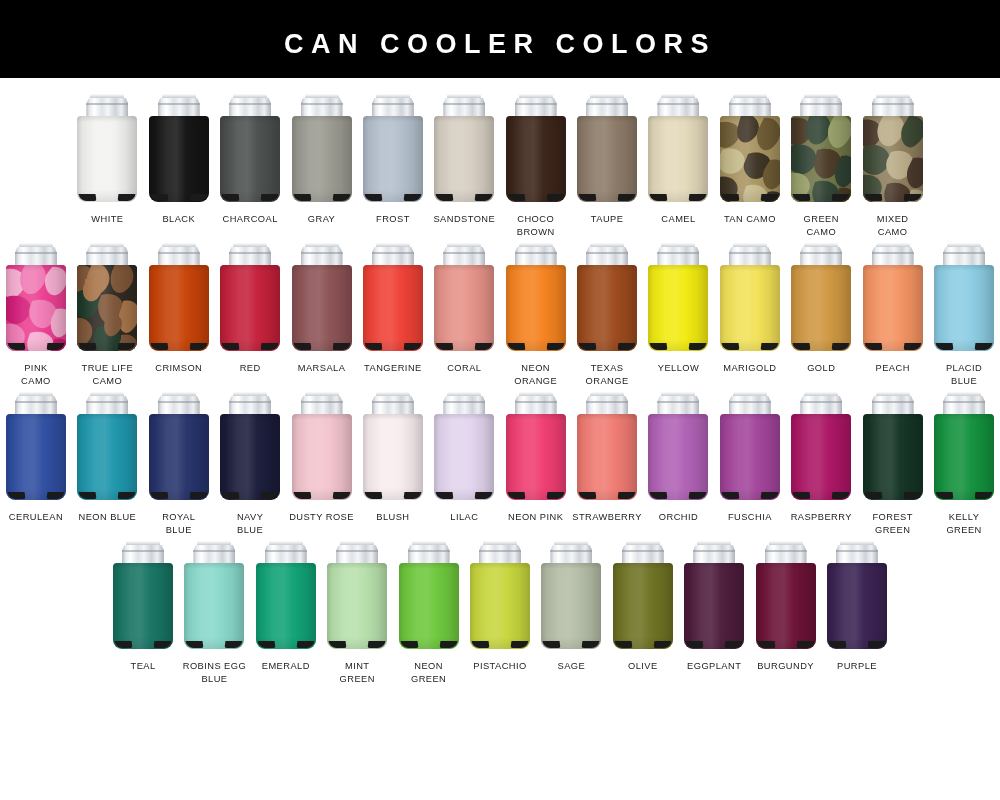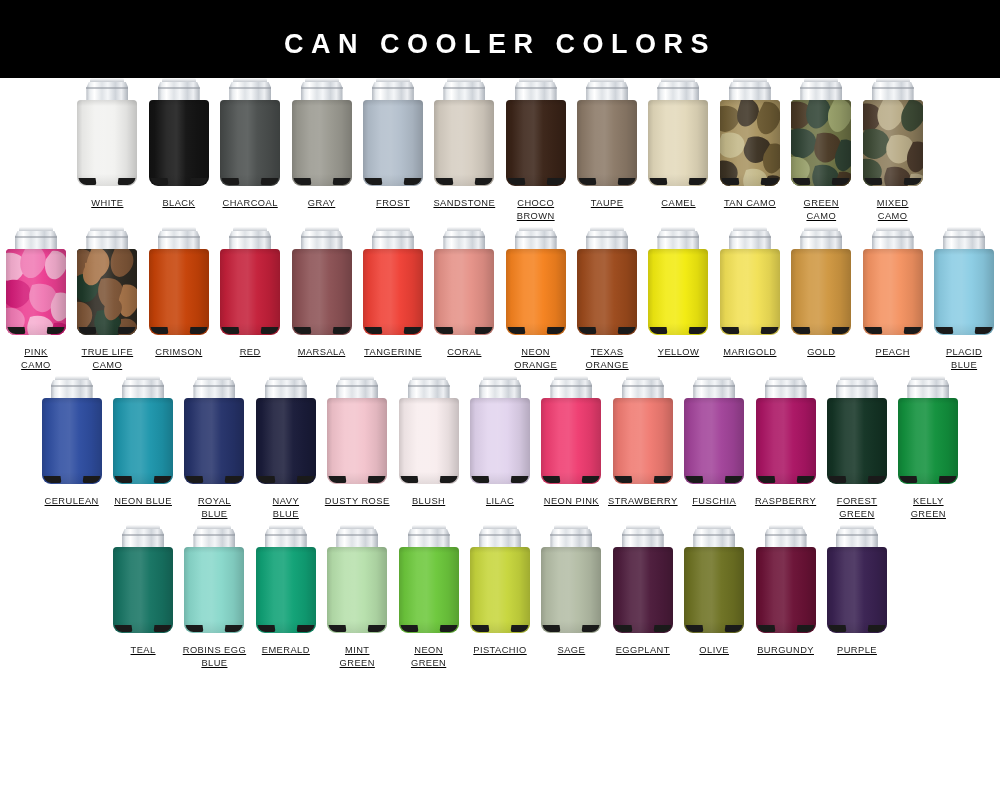--- a/index.html
+++ b/index.html
@@ -31,21 +31,21 @@
     font-weight: bold;
     letter-spacing: 7.5px;
     text-transform: uppercase;
     font-family: "Liberation Sans", sans-serif;
     white-space: nowrap;
     margin-top: 10px;
   }
 
   
   .rows {
-    text-decoration: underline;
+    padding-top: 16px;
   }
   .swatch-row {
     display: flex;
     justify-content: center;
     align-items: flex-start;
     margin-bottom: 5px;
   }
   .swatch-row.row-wide > .swatch-cell { width: 71.4px; }
   .swatch-row.row-narrow > .swatch-cell { width: 71.4px; }
 
@@ -889,20 +889,38 @@
           </div>
           <div class="swatch-label">STRAWBERRY</div>
         </div>
         <div class="swatch-cell">
           <div class="can">
             <div class="can-top">
               <div class="lid"></div>
               <div class="neck"></div>
               <div class="rim"></div>
             </div>
+            <div class="sleeve" style="--c: #b061b5;">
+              <div class="shade"></div>
+              <div class="shade-v"></div>
+            </div>
+            <div class="feet">
+              <div class="foot l"></div>
+              <div class="foot r"></div>
+            </div>
+          </div>
+          <div class="swatch-label">ORCHID</div>
+        </div>
+        <div class="swatch-cell">
+          <div class="can">
+            <div class="can-top">
+              <div class="lid"></div>
+              <div class="neck"></div>
+              <div class="rim"></div>
+            </div>
             <div class="sleeve" style="--c: #a2449a;">
               <div class="shade"></div>
               <div class="shade-v"></div>
             </div>
             <div class="feet">
               <div class="foot l"></div>
               <div class="foot r"></div>
             </div>
           </div>
           <div class="swatch-label">FUSCHIA</div>
@@ -1094,48 +1112,48 @@
           </div>
           <div class="swatch-label">SAGE</div>
         </div>
         <div class="swatch-cell">
           <div class="can">
             <div class="can-top">
               <div class="lid"></div>
               <div class="neck"></div>
               <div class="rim"></div>
             </div>
+            <div class="sleeve" style="--c: #6e7223;">
+              <div class="shade"></div>
+              <div class="shade-v"></div>
+            </div>
+            <div class="feet">
+              <div class="foot l"></div>
+              <div class="foot r"></div>
+            </div>
+          </div>
+          <div class="swatch-label">OLIVE</div>
+        </div>
+        <div class="swatch-cell">
+          <div class="can">
+            <div class="can-top">
+              <div class="lid"></div>
+              <div class="neck"></div>
+              <div class="rim"></div>
+            </div>
             <div class="sleeve" style="--c: #4d1c3c;">
               <div class="shade"></div>
               <div class="shade-v"></div>
             </div>
             <div class="feet">
               <div class="foot l"></div>
               <div class="foot r"></div>
             </div>
           </div>
           <div class="swatch-label">EGGPLANT</div>
-        </div>
-        <div class="swatch-cell">
-          <div class="can">
-            <div class="can-top">
-              <div class="lid"></div>
-              <div class="neck"></div>
-              <div class="rim"></div>
-            </div>
-            <div class="sleeve" style="--c: #6e7223;">
-              <div class="shade"></div>
-              <div class="shade-v"></div>
-            </div>
-            <div class="feet">
-              <div class="foot l"></div>
-              <div class="foot r"></div>
-            </div>
-          </div>
-          <div class="swatch-label">OLIVE</div>
         </div>
         <div class="swatch-cell">
           <div class="can">
             <div class="can-top">
               <div class="lid"></div>
               <div class="neck"></div>
               <div class="rim"></div>
             </div>
             <div class="sleeve" style="--c: #6b1236;">
               <div class="shade"></div>

